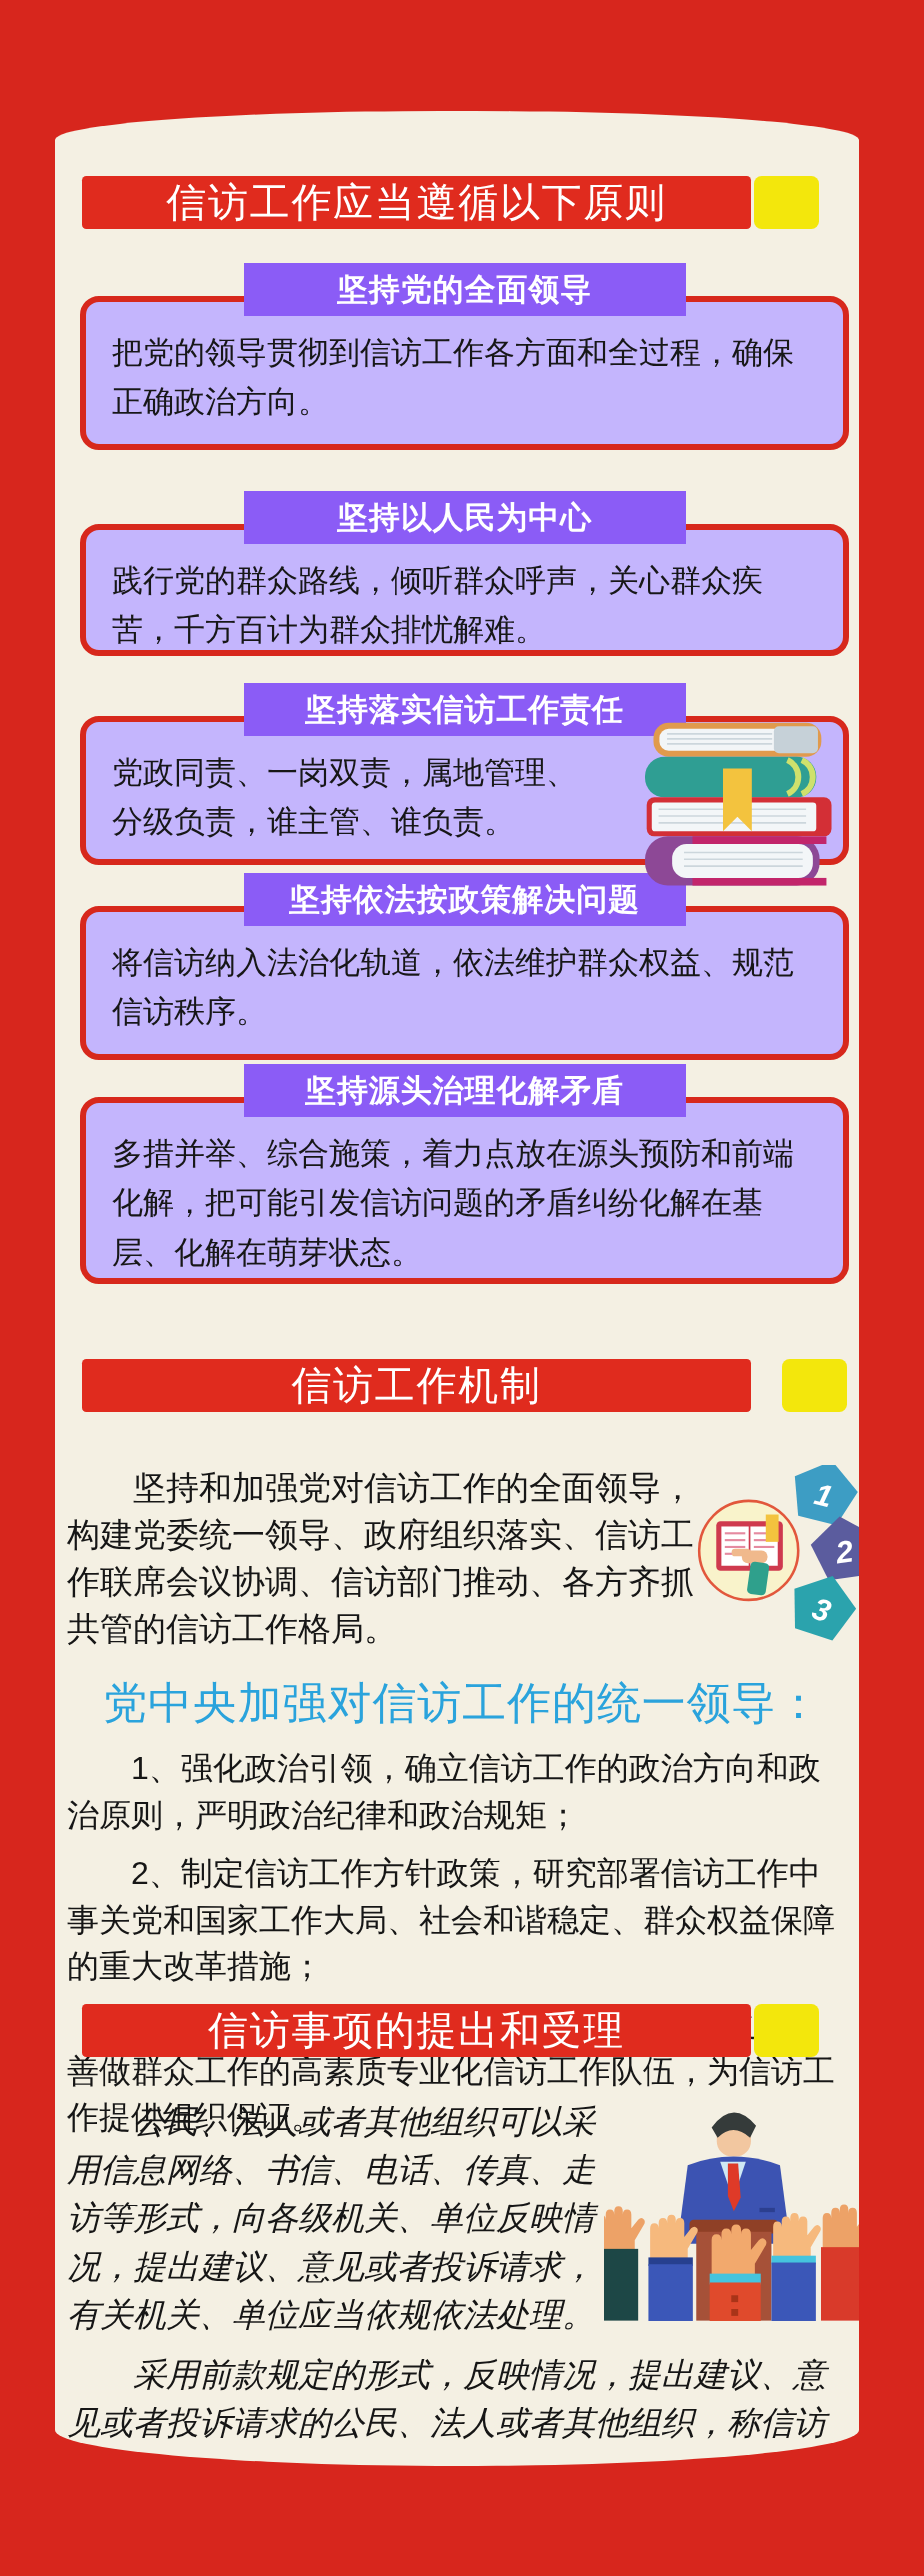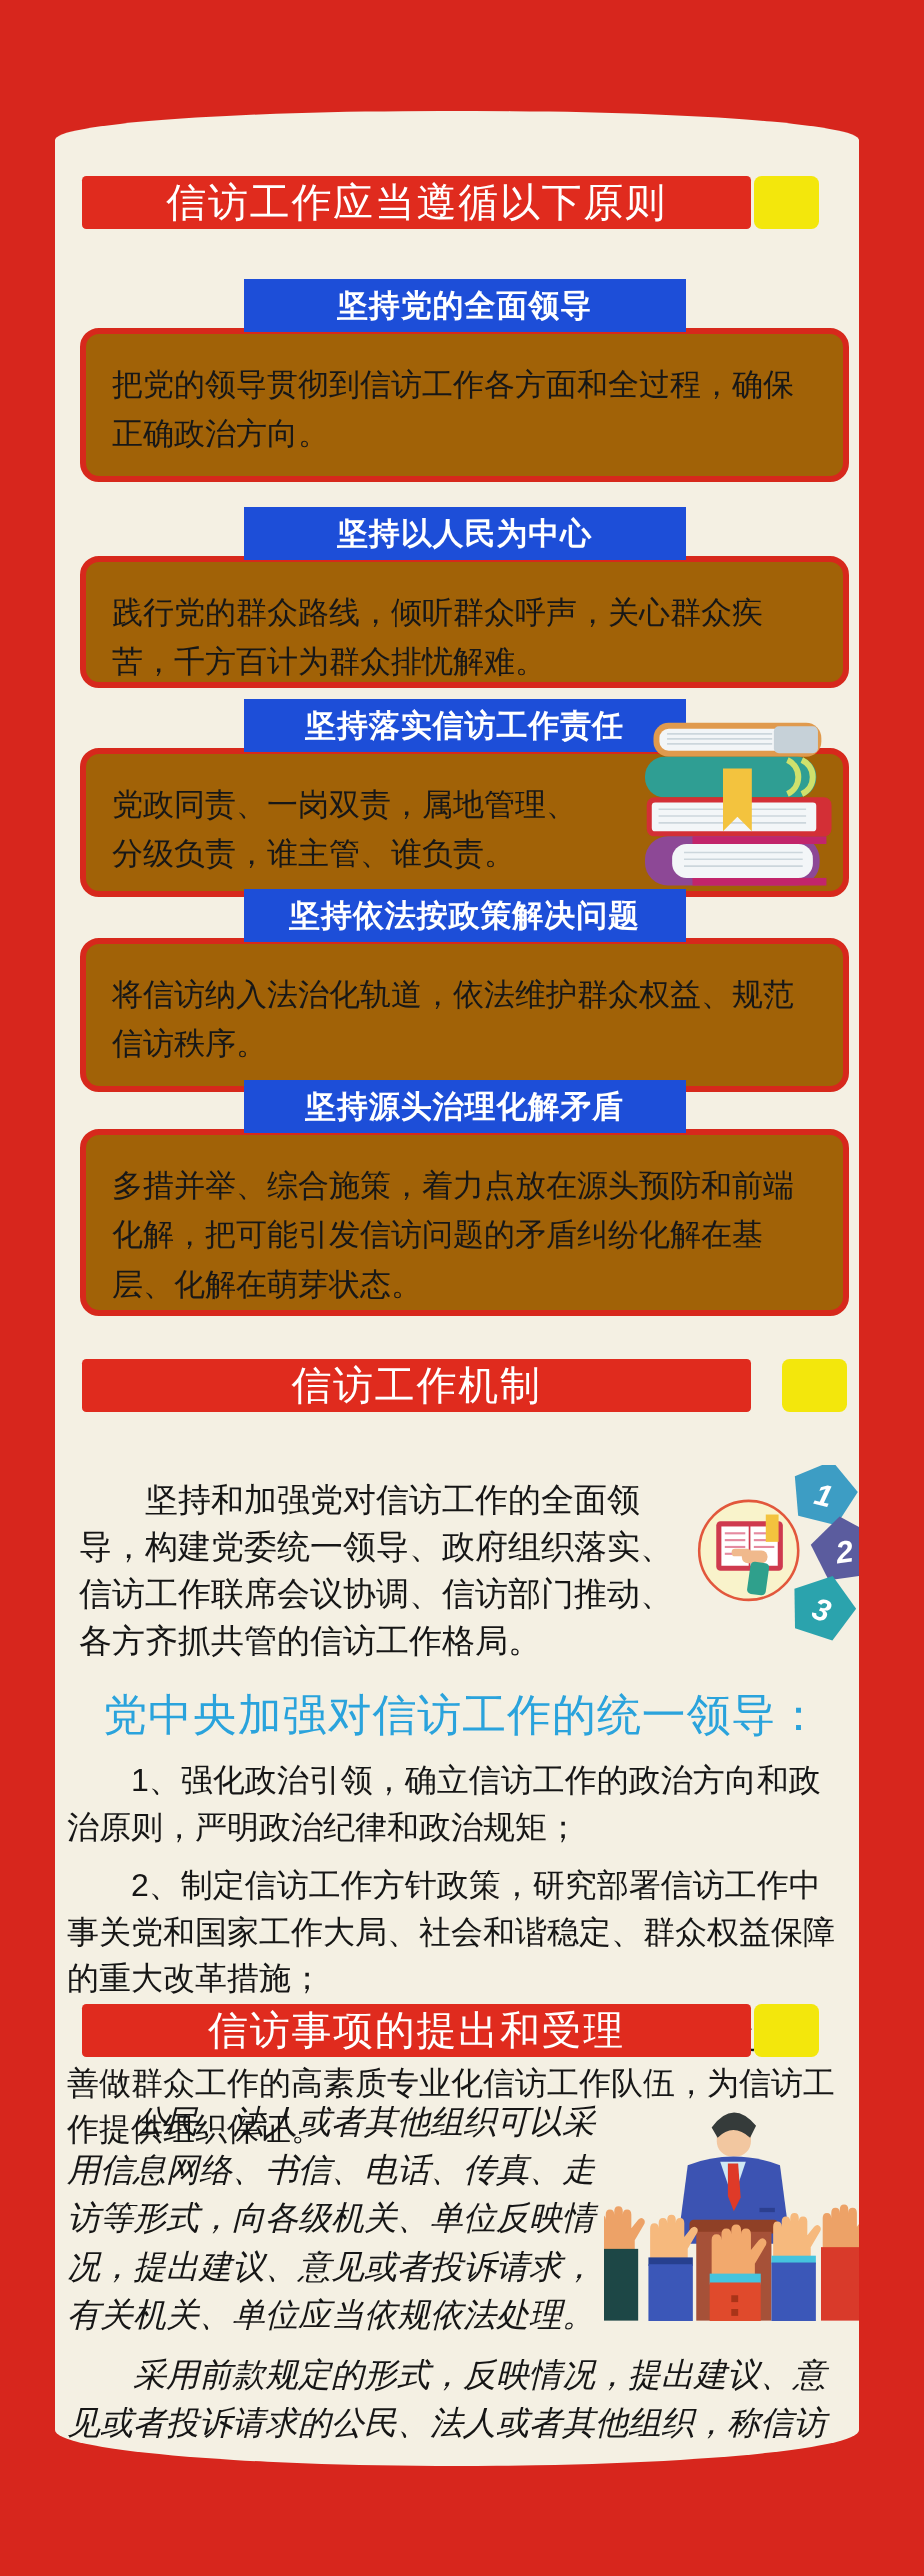--- a/index.html
+++ b/index.html
@@ -19,35 +19,35 @@
   .banner{position:absolute; left:27px; height:53px; display:flex; align-items:stretch;}
   .banner-bar{
     width:669px; background:#e02b1e; color:#fff; border-radius:4.3px;
     display:flex; align-items:center; justify-content:center;
     font-size:40px; font-weight:normal; letter-spacing:1.7px;
   }
   .banner-yellow{width:65px; background:#f3e70c; border-radius:7.7px; margin-left:2.6px;}
   
   .pgroup{position:absolute; left:25px; width:769px;}
   .ptab{
-    position:relative; z-index:2; margin:16px auto; width:442px; height:53px;
-    background:#1d4ed8; color:#fff; font-size:31px; font-weight:bold;
+    position:relative; z-index:2; margin:0 auto; width:442px; height:53px;
+    background:#8b5cf6; color:#fff; font-size:31px; font-weight:bold;
     display:flex; align-items:center; justify-content:center; letter-spacing:0.9px;
   }
   .pbox{
     position:relative; z-index:1; margin-top:-20.5px; box-sizing:border-box;
-    background:#a16207; border:6px solid #d7281c; border-radius:19px;
+    background:#c4b5fd; border:6px solid #d7281c; border-radius:19px;
     padding:26px 24px 13.7px 26px; font-size:31px; line-height:1.6; color:#171717;
   }
   .books-art{position:absolute; z-index:3; right:8.6px; top:38px; width:195px; height:168px;}
   
   .tsection{position:absolute; left:12px; width:781px;}
   .mech-art{float:right; width:176px; height:181px; position:relative; margin-right:-22px;}
   .mech-art svg{position:absolute; left:0; top:0;}
-  .intro{margin:12px; font-size:33px; line-height:1.42; text-indent:2em;}
+  .intro{margin:0; font-size:33px; line-height:1.42; text-indent:2em;}
   .blue-heading{
     margin:22px 0 5.1px 36px; font-size:44px; font-weight:normal; color:#2aa3dc;
     letter-spacing:0.9px;
   }
   .item{margin:12px 0 0 0; font-size:32px; line-height:1.45; text-indent:2em;}
   .sub-art{float:right; width:258px; height:228px; position:relative; margin-right:-13.7px; margin-top:-5.1px;}
   .sub-art svg{position:absolute; right:0; top:0;}
   .para{margin:0 0 12px 0; font-size:33px; line-height:1.46; text-indent:2em;}
 </style>
 </head>

